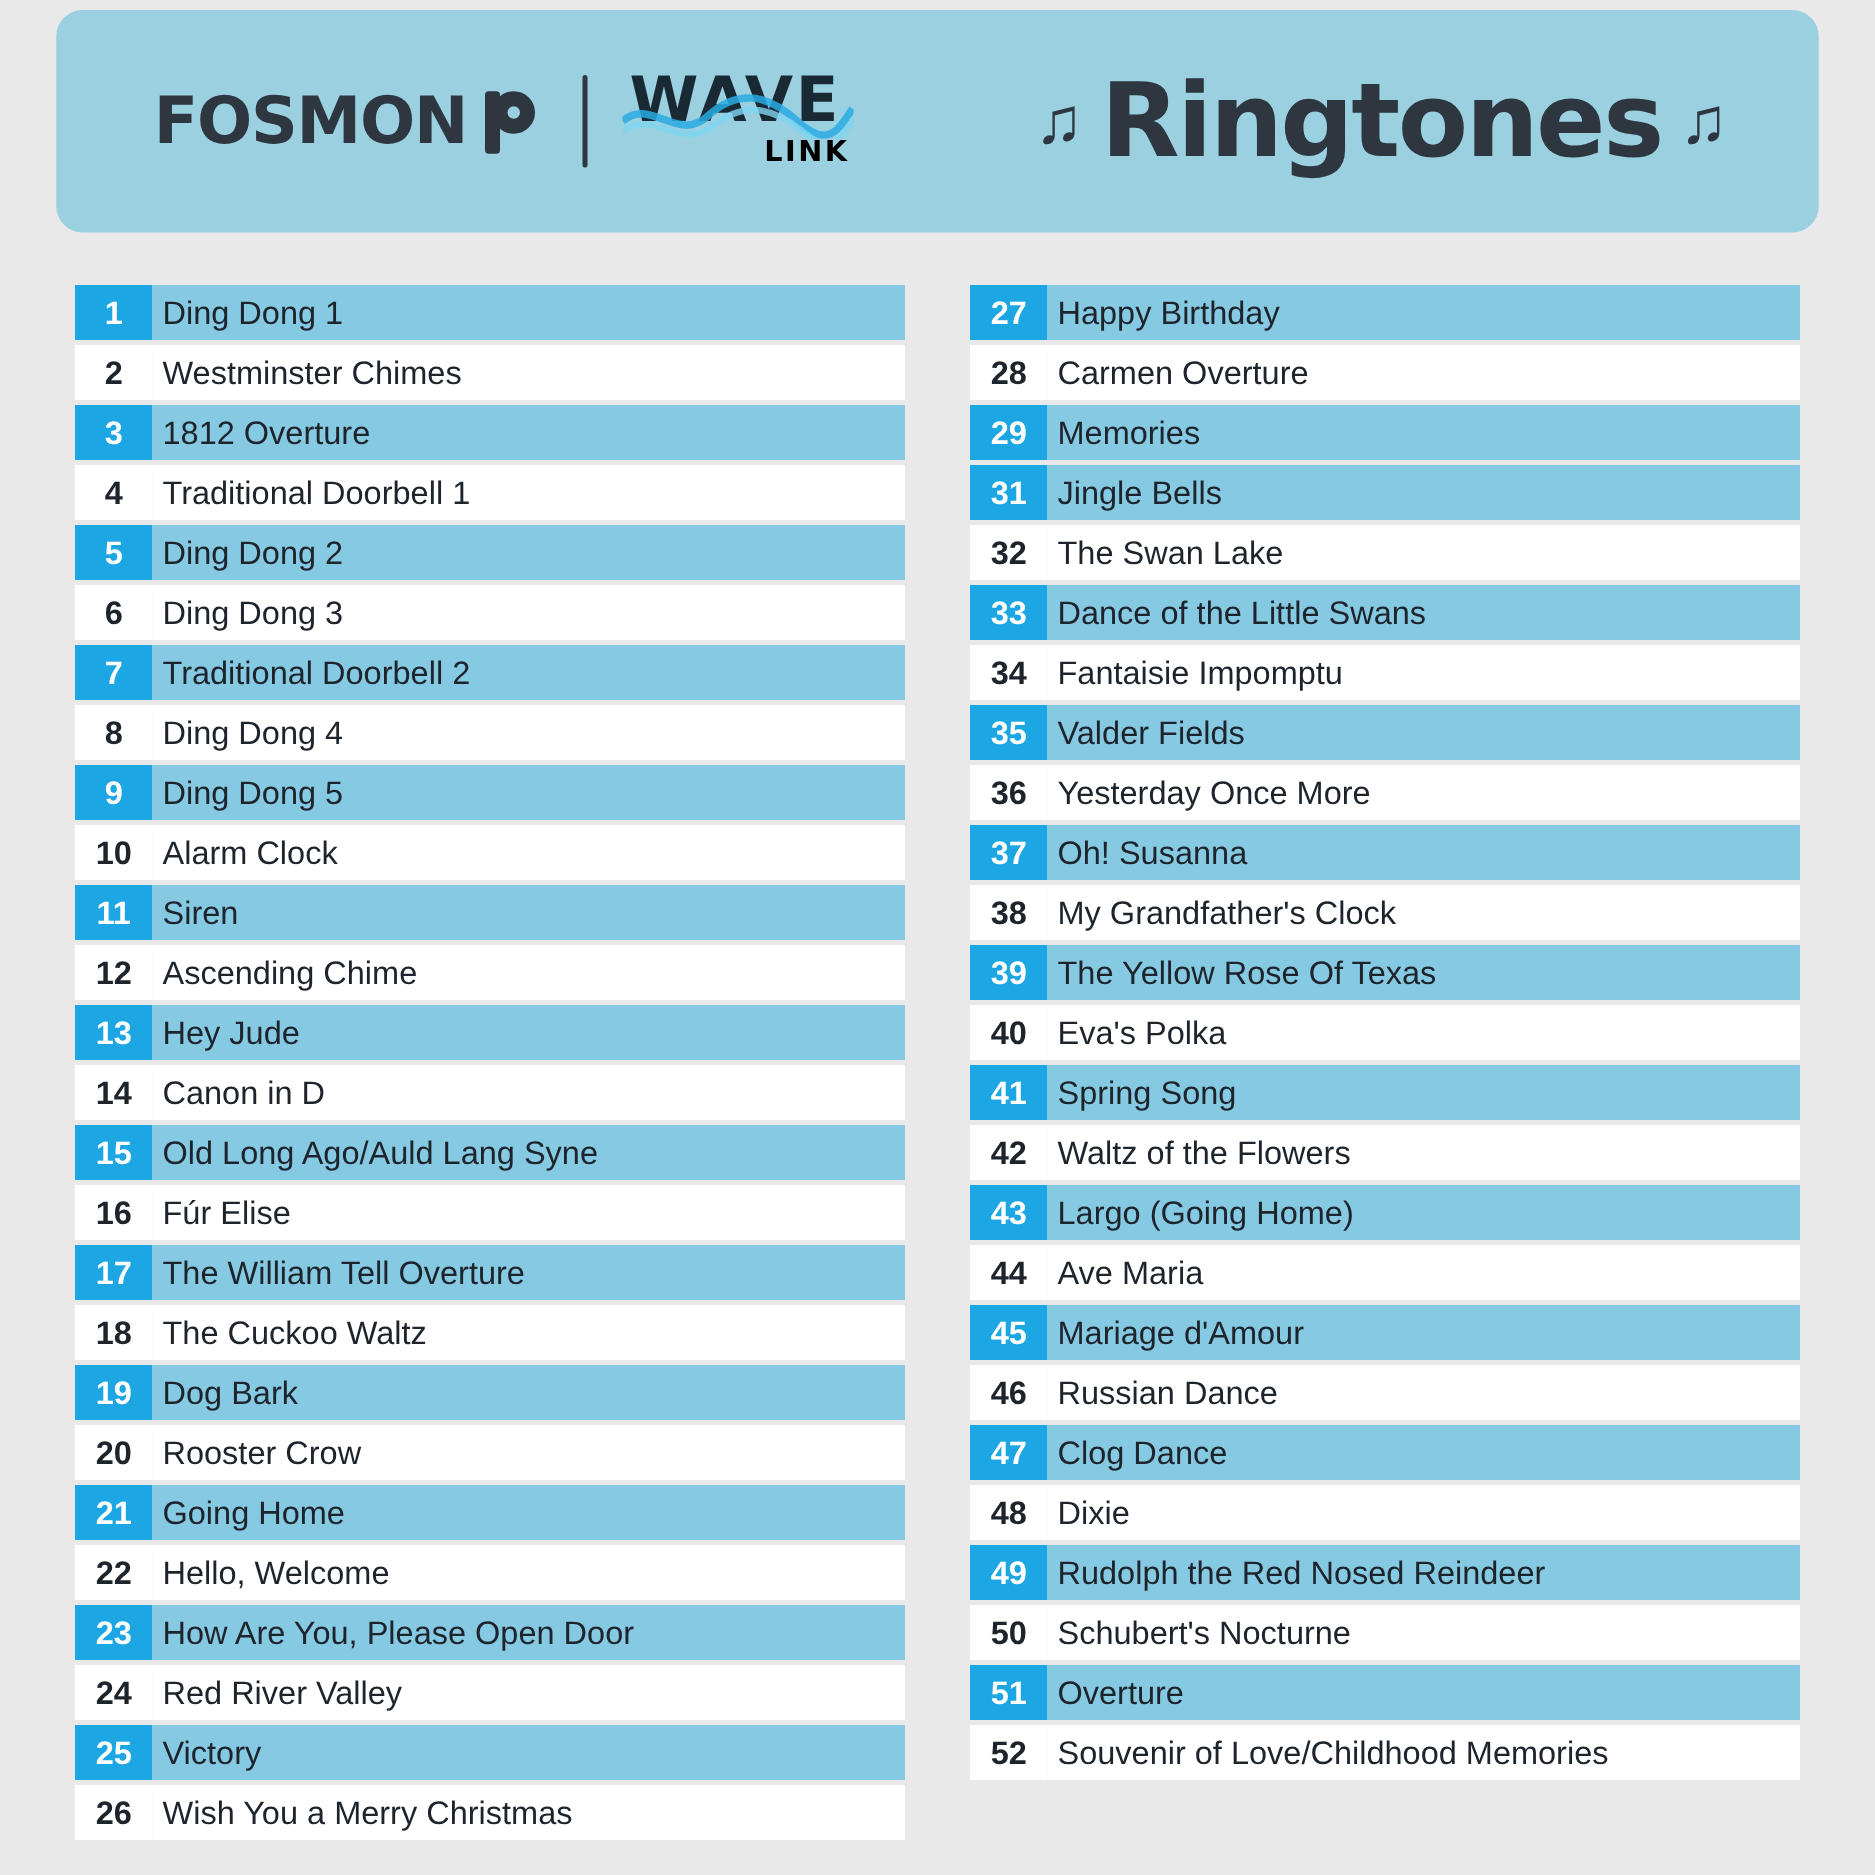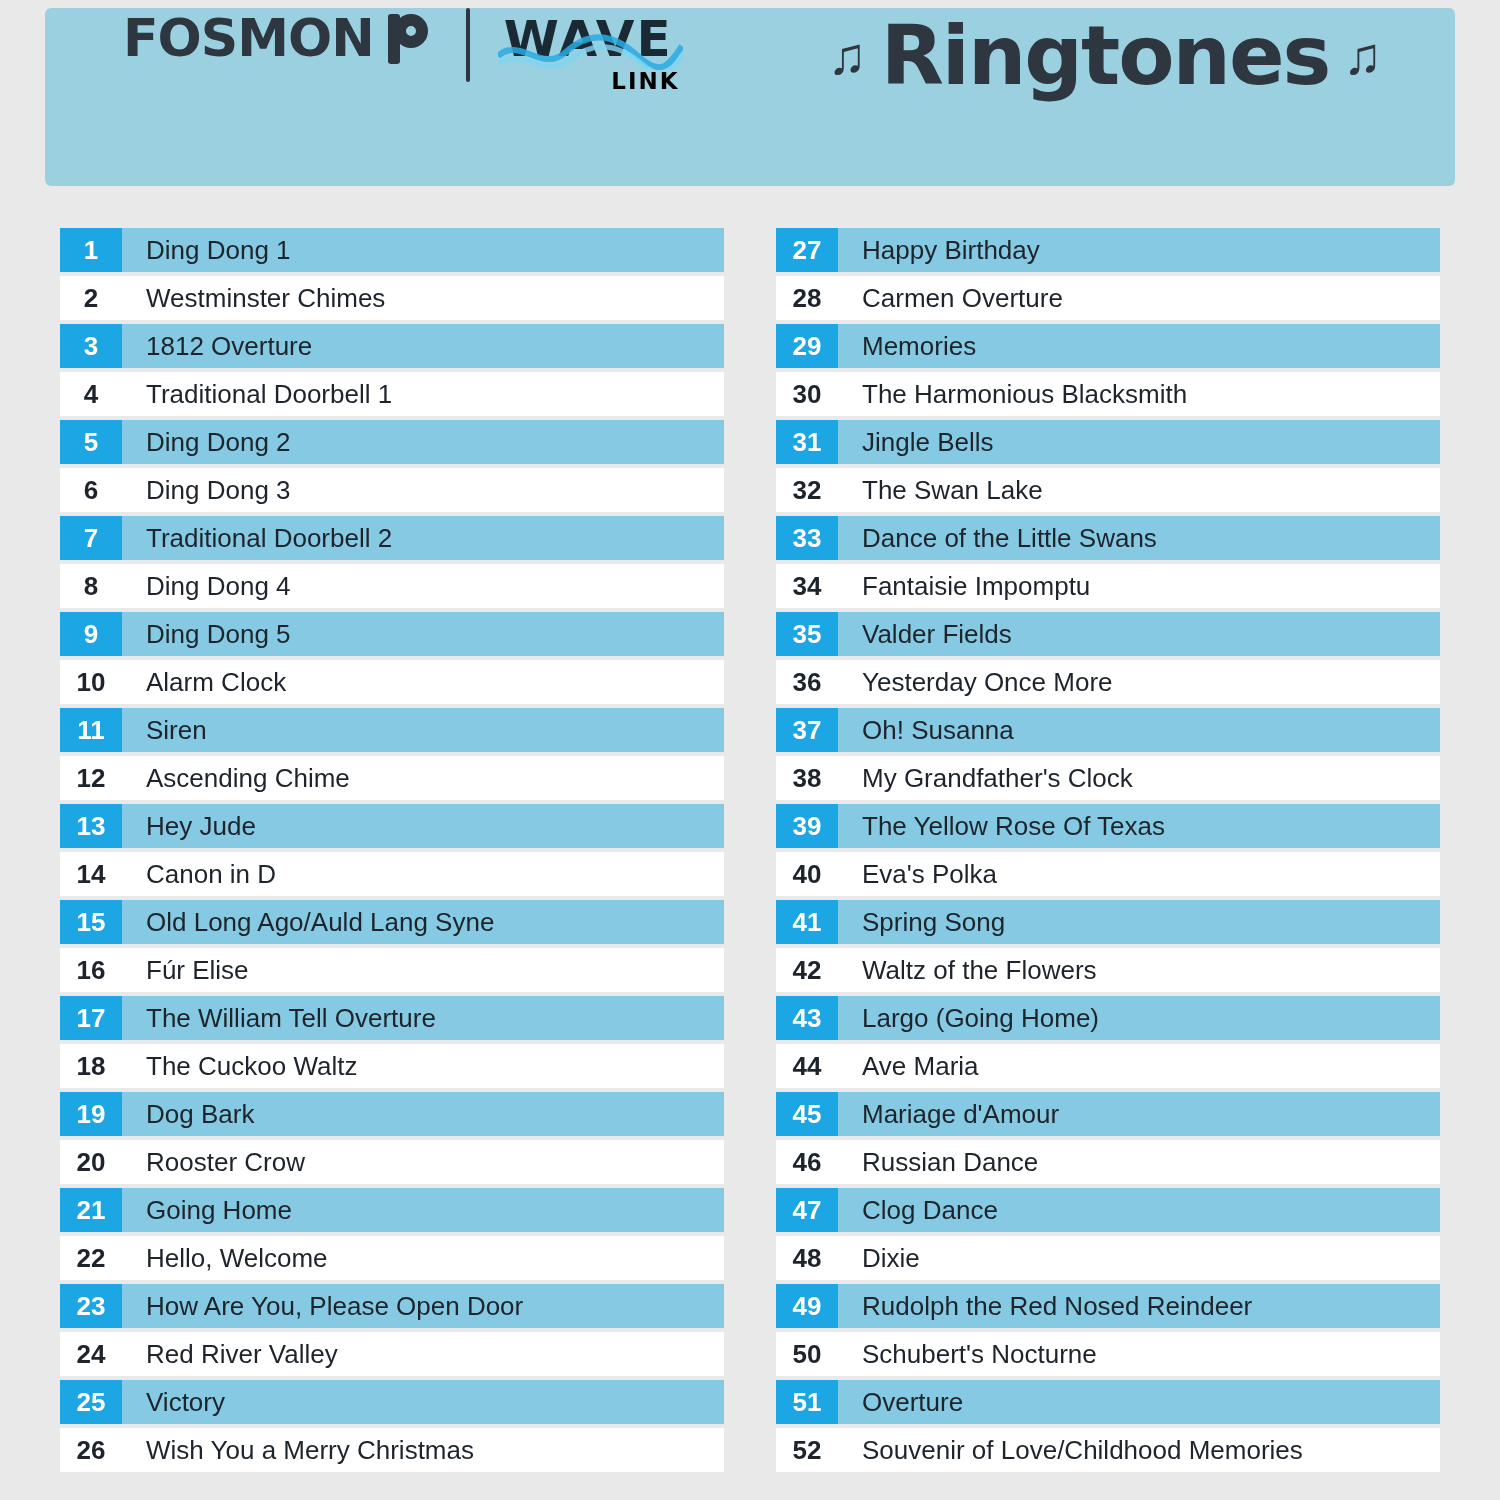--- a/index.html
+++ b/index.html
@@ -21,23 +21,23 @@
   }
 
   
   .header {
     position: absolute;
     left: 45px;
     top: 8px;
     width: 1410px;
     height: 178px;
     background: #9bd0e0;
-    border-radius: 6px;
+    border-radius: 21px;
     display: flex;
-    align-items: flex-start;
+    align-items: center;
   }
   .brand-block {
     display: flex;
     align-items: center;
     margin-left: 78px;
   }
   .fosmon-word {
     font-size: 52px;
     font-weight: bold;
     letter-spacing: -1px;
@@ -156,21 +156,21 @@
     font-weight: bold;
     color: #1d242b;
     line-height: 44px;
     background: #ffffff;
   }
   .row .name {
     flex: 1;
     font-size: 26px;
     color: #1d242b;
     line-height: 44px;
-    padding-left: 24px;
+    padding-left: 8px;
     background: #ffffff;
     white-space: nowrap;
     overflow: hidden;
   }
   .row.alt .num {
     background: #1ca6e4;
     color: #ffffff;
   }
   .row.alt .name {
     background: #86c9e2;
@@ -323,24 +323,20 @@
           <span class="name">Happy Birthday</span>
         </div>
         <div class="row">
           <span class="num">28</span>
           <span class="name">Carmen Overture</span>
         </div>
         <div class="row alt">
           <span class="num">29</span>
           <span class="name">Memories</span>
         </div>
-        <div class="row">
-          <span class="num">30</span>
-          <span class="name">The Harmonious Blacksmith</span>
-        </div>
         <div class="row alt">
           <span class="num">31</span>
           <span class="name">Jingle Bells</span>
         </div>
         <div class="row">
           <span class="num">32</span>
           <span class="name">The Swan Lake</span>
         </div>
         <div class="row alt">
           <span class="num">33</span>

